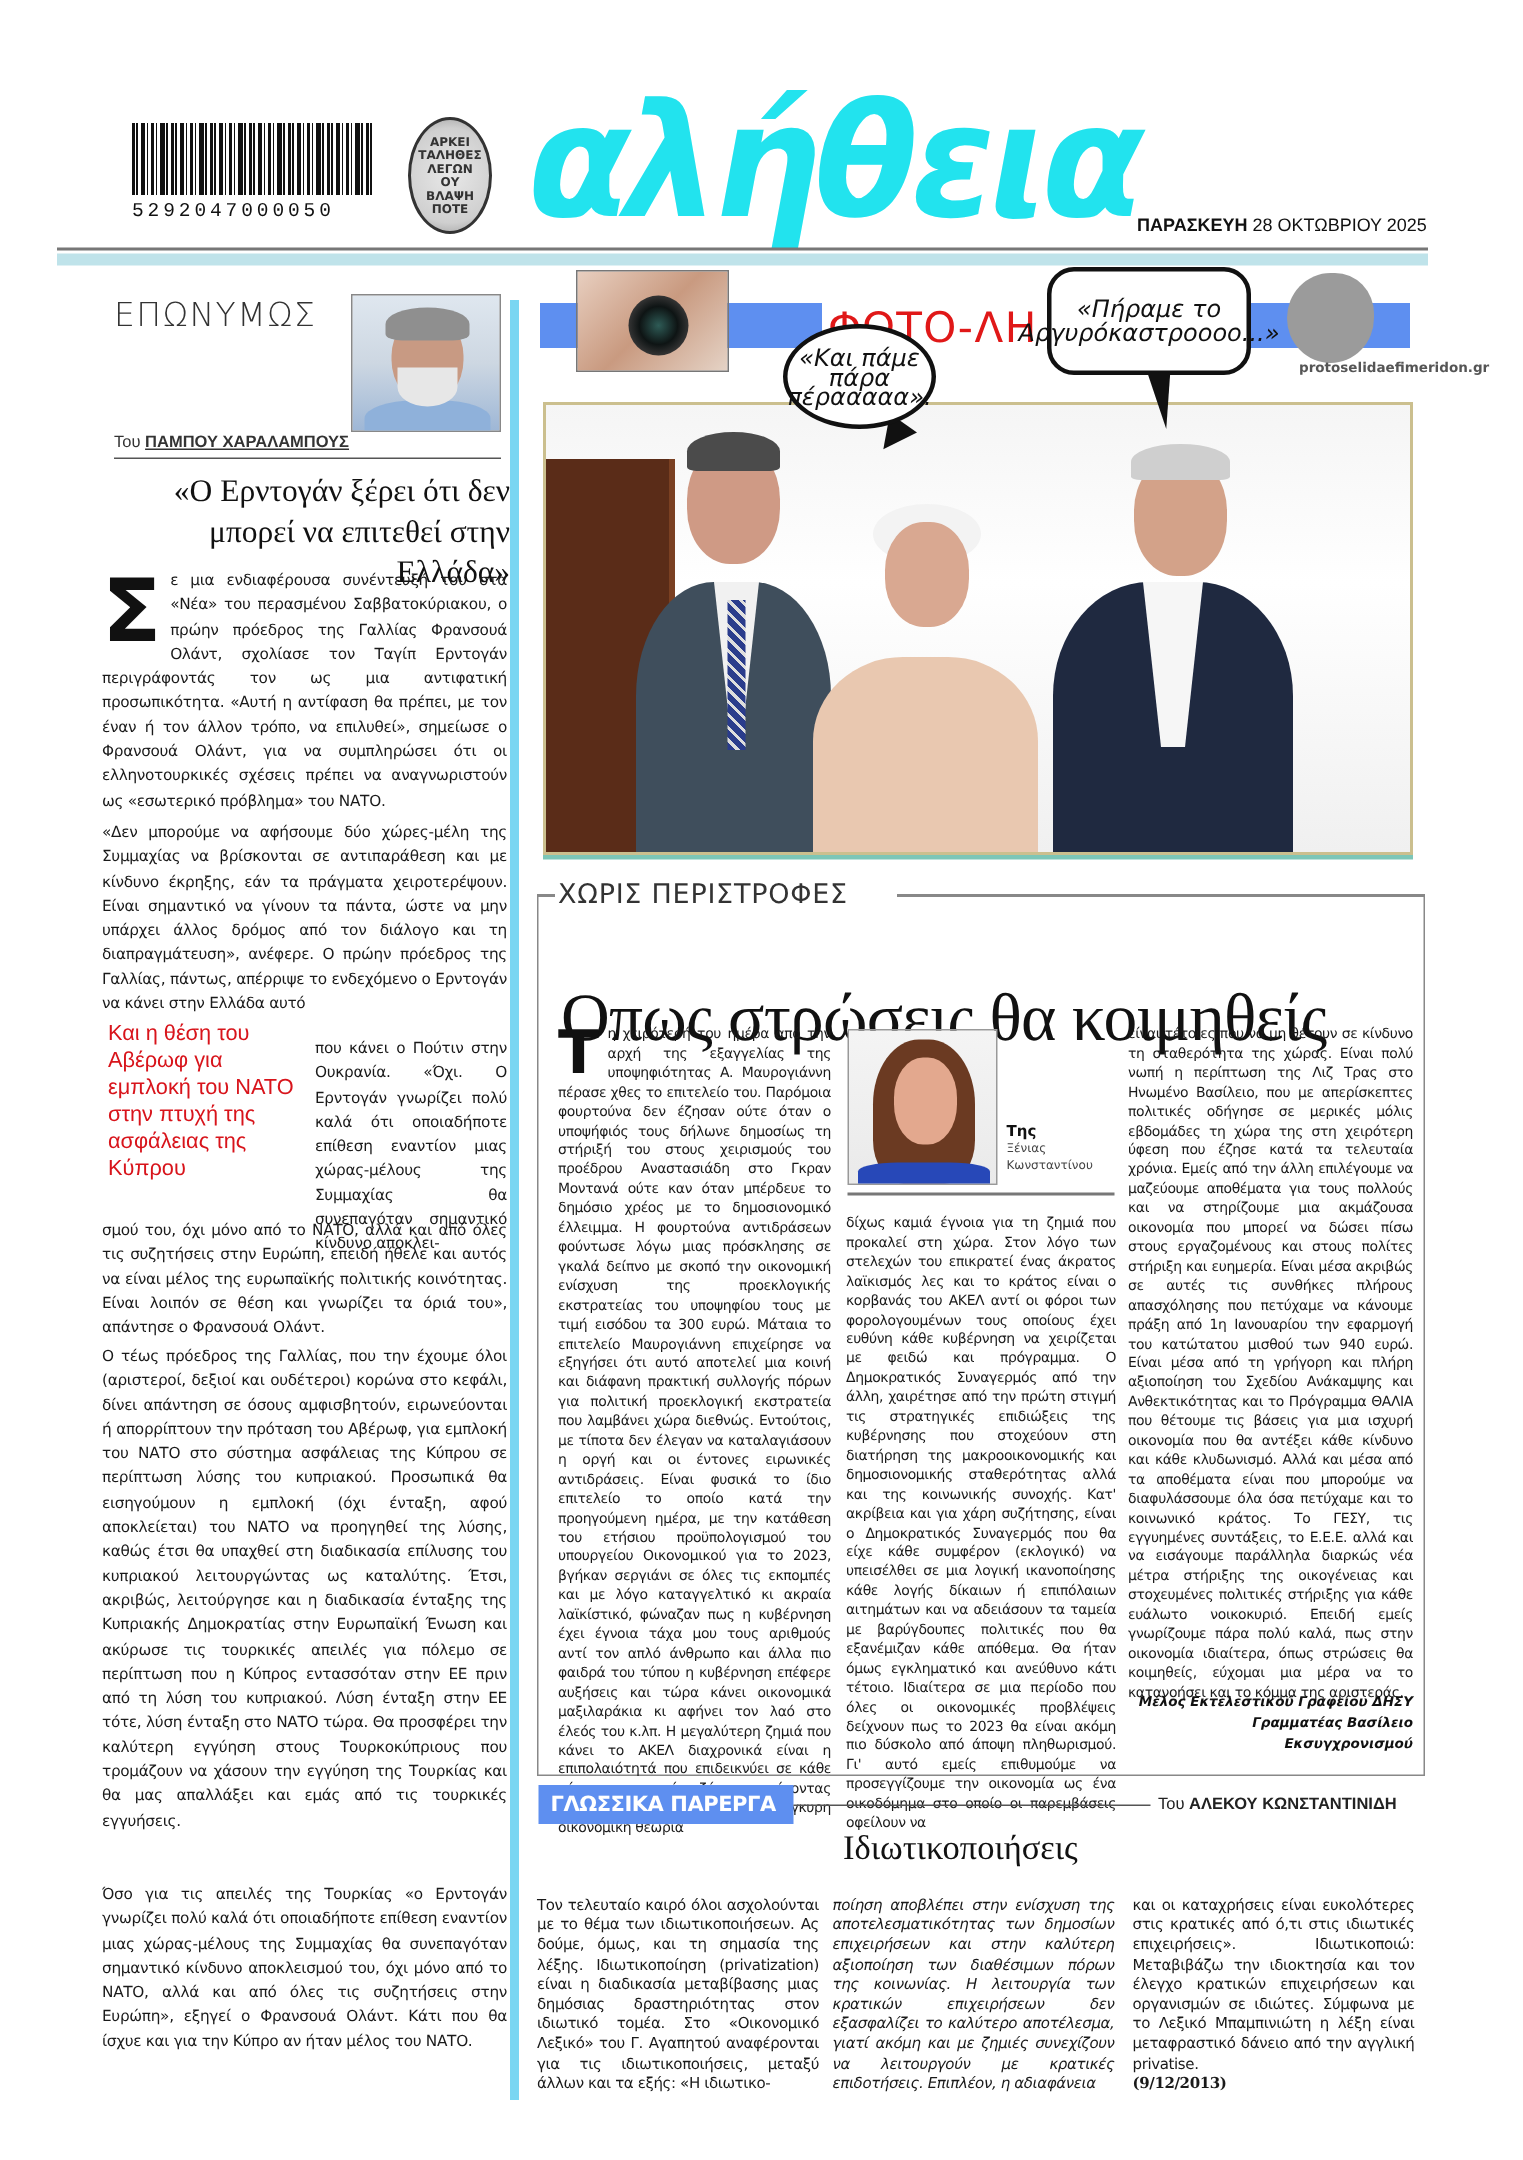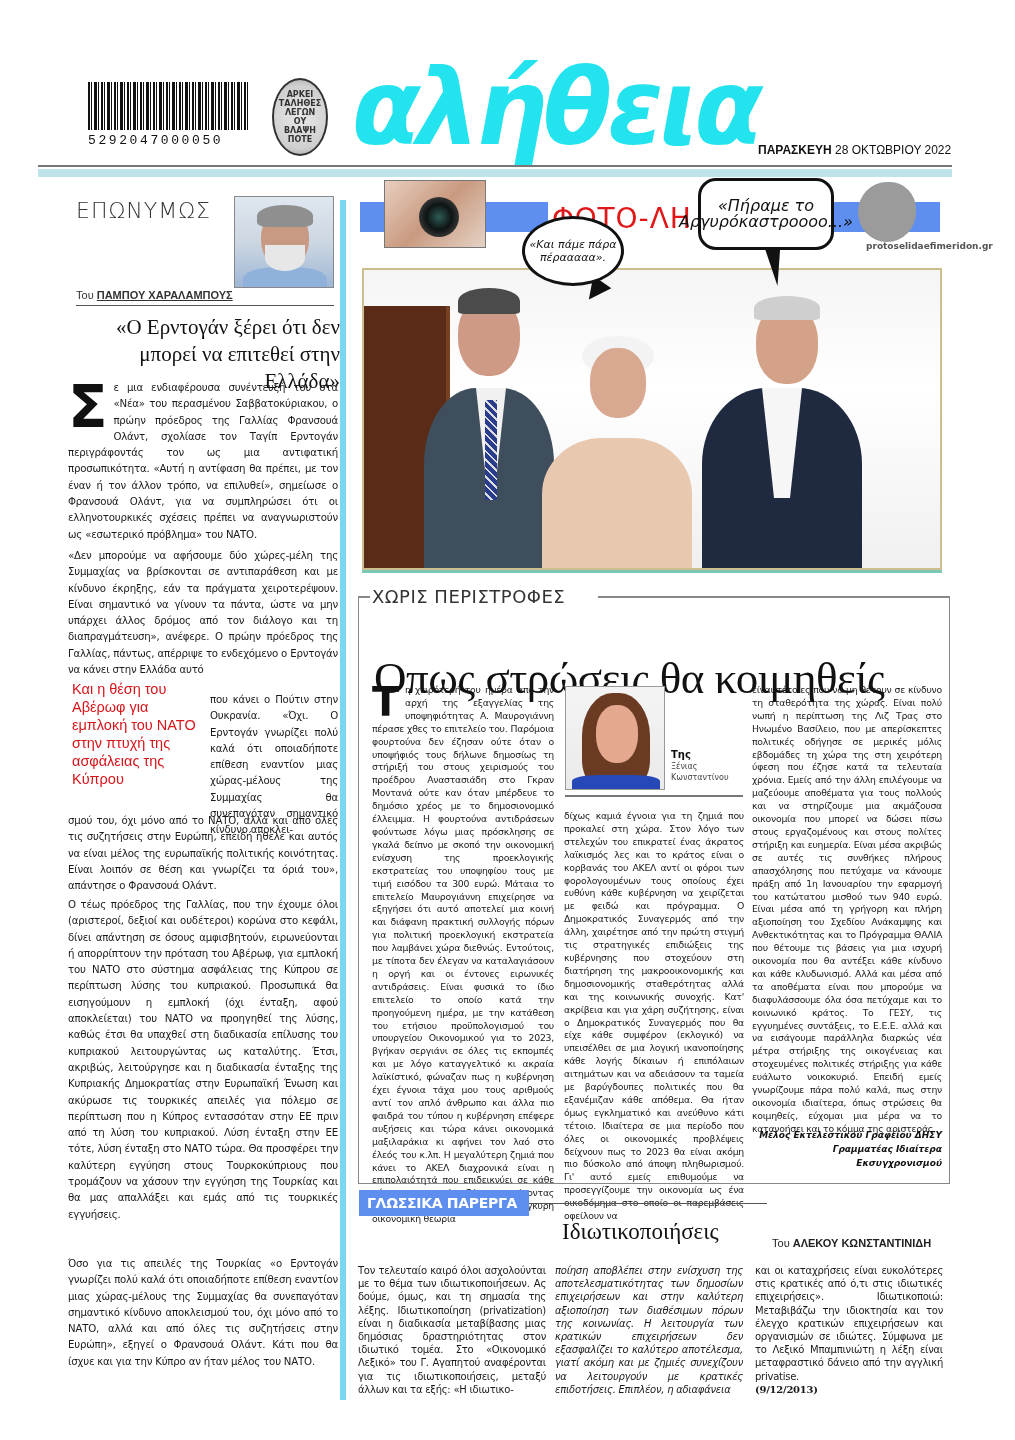--- a/index.html
+++ b/index.html
@@ -42,21 +42,21 @@
   .foto-band { position: absolute; left: 360px; top: 202px; width: 580px; height: 30px; background: #5e8ff0; }
   .foto-title-box { position: absolute; left: 548px; top: 200px; width: 200px; height: 36px; background: #fff; overflow: hidden; }
   .foto-title { position: absolute; left: 4px; top: 2px; font-family: "DejaVu Sans", sans-serif; font-size: 28px; color: #e01818; letter-spacing: 1px; white-space: nowrap; }
   .cam-photo { position: absolute; left: 384px; top: 180px; width: 102px; height: 68px; border: 1px solid #777;
     background: linear-gradient(135deg, #e8cfc0 0%, #c99a80 50%, #e5d3c6 100%); overflow: hidden; }
   .cam-lens { position: absolute; left: 34px; top: 16px; width: 40px; height: 40px; border-radius: 50%; background: radial-gradient(circle, #2e5b56 0%, #0e1414 45%, #333 70%, #111 100%); }
   .gray-disc { position: absolute; left: 858px; top: 182px; width: 58px; height: 60px; border-radius: 50% 45% 50% 50%; background: #9b9b9b; }
   .watermark { position: absolute; left: 866px; top: 241px; font-family: "DejaVu Sans", sans-serif; font-size: 9px; font-weight: bold; color: #555; }
   .bubble { position: absolute; background: #fff; border: 3px solid #111; border-radius: 50%; display: flex; align-items: center; justify-content: center; text-align: center;
     font-family: "DejaVu Sans", sans-serif; font-style: italic; color: #111; z-index: 5; }
-  .bubble-1 { left: 522px; top: 216px; width: 102px; height: 70px; font-size: 11px; line-height: 13px; }
+  .bubble-1 { left: 522px; top: 216px; width: 102px; height: 70px; font-size: 16px; line-height: 13px; }
   .bubble-2 { left: 698px; top: 178px; width: 136px; height: 72px; border-radius: 18px; font-size: 16px; line-height: 16px; }
   .tail { position: absolute; width: 0; height: 0; z-index: 4; }
   .tail-1 { left: 585px; top: 280px; border-left: 10px solid transparent; border-right: 12px solid transparent; border-top: 22px solid #111; transform: rotate(35deg); }
   .tail-2 { left: 768px; top: 246px; border-left: 6px solid transparent; border-right: 10px solid transparent; border-top: 40px solid #111; transform: rotate(-10deg); }
 
   .main-photo { position: absolute; left: 362px; top: 268px; width: 580px; height: 302px; border: 2px solid #cbbf8e; overflow: hidden;
     background: linear-gradient(180deg, #f5f5f5 0%, #ffffff 40%, #f0f0f0 100%); }
   .door { position: absolute; left: 0; top: 36px; width: 86px; height: 266px; background: #5a2c18; border-right: 4px solid #7a4022; }
   .person { position: absolute; }
   .p1-body { left: 60px; top: 118px; width: 130px; height: 190px; border-radius: 40% 40% 0 0; background: #3f4e5c; }
@@ -91,39 +91,39 @@
   .columnist-photo .top { position: absolute; left: 6px; top: 88px; width: 88px; height: 20px; background: #2748b8; border-radius: 30% 30% 0 0; }
   .columnist-by { position: absolute; left: 671px; top: 749px; font-family: "DejaVu Sans", sans-serif; font-size: 8px; line-height: 11px; color: #444; }
   .columnist-by b { font-size: 10px; color: #111; }
   .columnist-rule { position: absolute; left: 565px; top: 795px; width: 178px; height: 1.5px; background: #777; }
   .signature { position: absolute; left: 752px; top: 1128px; width: 190px; text-align: right; font-family: "DejaVu Sans", sans-serif; font-size: 9px; line-height: 14px; font-weight: bold; font-style: italic; color: #111; }
 
   
   .glossika-tag { position: absolute; left: 359px; top: 1190px; width: 170px; height: 26px; background: #5e8ff0; color: #fff;
     font-family: "DejaVu Sans", sans-serif; font-weight: bold; font-size: 14px; line-height: 26px; padding-left: 8px; letter-spacing: -0.3px; }
   .glossika-rule { position: absolute; left: 529px; top: 1203px; width: 238px; height: 1px; background: #555; }
-  .glossika-byline { position: absolute; left: 772px; top: 1197px; font-size: 11px; color: #222; margin-top: 40px; }
+  .glossika-byline { position: absolute; left: 772px; top: 1197px; font-size: 11px; color: #222; }
   .glossika-byline b { font-weight: bold; }
   .glossika-headline { position: absolute; left: 562px; top: 1219px; font-family: "Liberation Serif", serif; font-size: 23px; color: #111; }
   .gl-col { position: absolute; top: 1250px; font-family: "DejaVu Sans", sans-serif; font-size: 10px; line-height: 13.2px; text-align: justify; color: #1a1a1a; letter-spacing: -0.25px; margin-top: 14px; }
   .gl-col-1 { left: 358px; width: 188px; }
   .gl-col-2 { left: 555px; width: 188px; font-style: italic; }
   .gl-col-3 { left: 755px; width: 188px; }
   .gl-date { font-weight: bold; font-family: "DejaVu Serif", serif; display: block; }
 </style>
 </head>
 <body>
 
 <div class="barcode"></div>
 <div class="barcode-num">5292047000050</div>
 <div class="seal">ΑΡΚΕΙ ΤΑΛΗΘΕΣ ΛΕΓΩΝ ΟΥ ΒΛΑΨΗ ΠΟΤΕ</div>
 <div class="logo">αλήθεια</div>
 <div class="dateline">
   <b>ΠΑΡΑΣΚΕΥΗ</b>
-  <span>28 ΟΚΤΩΒΡΙΟΥ 2022</span>
+  <span>28 ΟΚΤΩΒΡΙΟΥ 2025</span>
 </div>
 <div class="rule-top"></div>
 <div class="rule-top2"></div>
 
 <div class="col-left-border"></div>
 <div class="section-kicker">ΕΠΩΝΥΜΩΣ</div>
 <div class="author-photo">
   <div class="shirt"></div>
     <div class="head"></div>
     <div class="hair"></div>
@@ -196,21 +196,21 @@
 </div>
 <div class="columnist-by">
   <b>Της</b><br>
   <span style="display:inline-block;width:58px;">Ξένιας Κωνσταντίνου</span>
 </div>
 <div class="columnist-rule"></div>
 <div class="op-col op-col-2">δίχως καμιά έγνοια για τη ζημιά που προκαλεί στη χώρα. Στον λόγο των στελεχών του επικρατεί ένας άκρατος λαϊκισμός λες και το κράτος είναι ο κορβανάς του ΑΚΕΛ αντί οι φόροι των φορολογουμένων τους οποίους έχει ευθύνη κάθε κυβέρνηση να χειρίζεται με φειδώ και πρόγραμμα. Ο Δημοκρατικός Συναγερμός από την άλλη, χαιρέτησε από την πρώτη στιγμή τις στρατηγικές επιδιώξεις της κυβέρνησης που στοχεύουν στη διατήρηση της μακροοικονομικής και δημοσιονομικής σταθερότητας αλλά και της κοινωνικής συνοχής. Κατ' ακρίβεια και για χάρη συζήτησης, είναι ο Δημοκρατικός Συναγερμός που θα είχε κάθε συμφέρον (εκλογικό) να υπεισέλθει σε μια λογική ικανοποίησης κάθε λογής δίκαιων ή επιπόλαιων αιτημάτων και να αδειάσουν τα ταμεία με βαρύγδουπες πολιτικές που θα εξανέμιζαν κάθε απόθεμα. Θα ήταν όμως εγκληματικό και ανεύθυνο κάτι τέτοιο. Ιδιαίτερα σε μια περίοδο που όλες οι οικονομικές προβλέψεις δείχνουν πως το 2023 θα είναι ακόμη πιο δύσκολο από άποψη πληθωρισμού. Γι' αυτό εμείς επιθυμούμε να προσεγγίζουμε την οικονομία ως ένα οικοδόμημα στο οποίο οι παρεμβάσεις οφείλουν να</div>
 <div class="op-col op-col-3">είναι τέτοιες που να μη θέτουν σε κίνδυνο τη σταθερότητα της χώρας. Είναι πολύ νωπή η περίπτωση της Λιζ Τρας στο Ηνωμένο Βασίλειο, που με απερίσκεπτες πολιτικές οδήγησε σε μερικές μόλις εβδομάδες τη χώρα της στη χειρότερη ύφεση που έζησε κατά τα τελευταία χρόνια. Εμείς από την άλλη επιλέγουμε να μαζεύουμε αποθέματα για τους πολλούς και να στηρίζουμε μια ακμάζουσα οικονομία που μπορεί να δώσει πίσω στους εργαζομένους και στους πολίτες στήριξη και ευημερία. Είναι μέσα ακριβώς σε αυτές τις συνθήκες πλήρους απασχόλησης που πετύχαμε να κάνουμε πράξη από 1η Ιανουαρίου την εφαρμογή του κατώτατου μισθού των 940 ευρώ. Είναι μέσα από τη γρήγορη και πλήρη αξιοποίηση του Σχεδίου Ανάκαμψης και Ανθεκτικότητας και το Πρόγραμμα ΘΑΛΙΑ που θέτουμε τις βάσεις για μια ισχυρή οικονομία που θα αντέξει κάθε κίνδυνο και κάθε κλυδωνισμό. Αλλά και μέσα από τα αποθέματα είναι που μπορούμε να διαφυλάσσουμε όλα όσα πετύχαμε και το κοινωνικό κράτος. Το ΓΕΣΥ, τις εγγυημένες συντάξεις, το Ε.Ε.Ε. αλλά και να εισάγουμε παράλληλα διαρκώς νέα μέτρα στήριξης της οικογένειας και στοχευμένες πολιτικές στήριξης για κάθε ευάλωτο νοικοκυριό. Επειδή εμείς γνωρίζουμε πάρα πολύ καλά, πως στην οικονομία ιδιαίτερα, όπως στρώσεις θα κοιμηθείς, εύχομαι μια μέρα να το κατανοήσει και το κόμμα της αριστεράς.</div>
 <div class="signature">
   <div>Μέλος Εκτελεστικού Γραφείου ΔΗΣΥ</div>
-  <div>Γραμματέας Ιδιαίτερα</div>
+  <div>Γραμματέας Βασίλειο</div>
   <div>Εκσυγχρονισμού</div>
 </div>
 
 <div class="glossika-tag">ΓΛΩΣΣΙΚΑ ΠΑΡΕΡΓΑ</div>
 <div class="glossika-rule"></div>
 <div class="glossika-byline">
   <span>Του</span>
   <b>ΑΛΕΚΟΥ ΚΩΝΣΤΑΝΤΙΝΙΔΗ</b>
 </div>
 <div class="glossika-headline">Ιδιωτικοποιήσεις</div>

